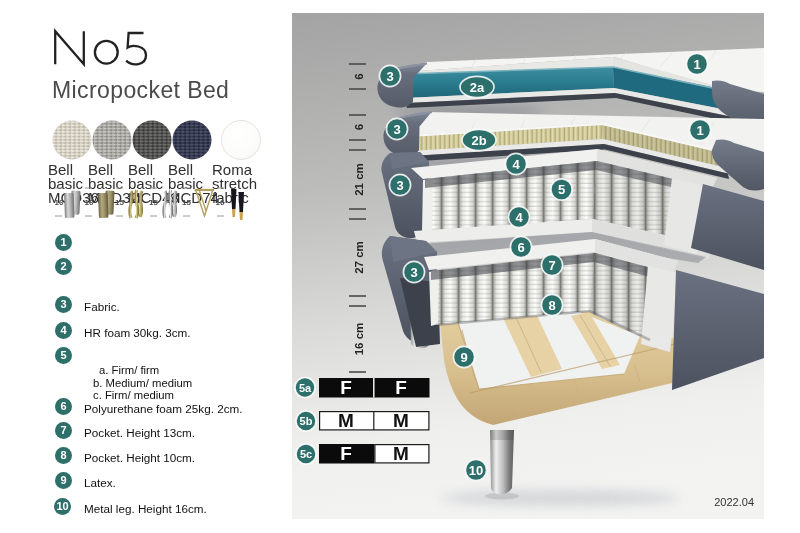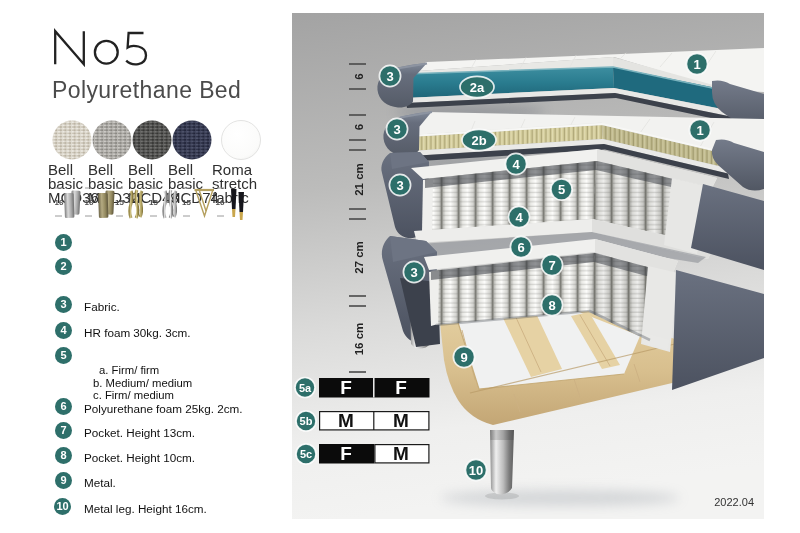--- a/index.html
+++ b/index.html
@@ -16,21 +16,21 @@
 <body>
 <div id="page">
 
   <svg class="abs" style="left:40px;top:20px" width="120" height="55" viewBox="0 0 120 55">
     <g stroke="#222" stroke-width="2.3" fill="none">
       <path d="M15.2,44.2 V11.2 L43.8,44.2 V11.2"></path>
       <circle cx="66.3" cy="32.2" r="11.4"></circle>
       <path d="M103.5,13 H88.6 L87.6,27.5 C92,24.5 106,25.2 106,35.3 C106,45.8 92,46.5 86.2,40.6"></path>
     </g>
   </svg>
-  <div class="abs" style="left:52px;top:77px;font-size:23px;color:#4b4b4b;letter-spacing:0.4px;">Polyurethane Bed</div>
+  <div class="abs" style="left:52px;top:77px;font-size:23px;color:#4b4b4b;letter-spacing:0.4px;">Micropocket Bed</div>
 
   <svg class="abs" style="left:48px;top:115px" width="230" height="50" viewBox="0 0 230 50">
     <defs>
       <pattern id="w1" width="4.6" height="3.2" patternUnits="userSpaceOnUse">
         <rect width="4.6" height="3.2" fill="#cfc9bc"></rect>
         <rect x="0.15" y="0.25" width="2.7" height="1.15" rx="0.55" fill="#f6f4ee"></rect>
         <rect x="2.45" y="1.85" width="2.7" height="1.15" rx="0.55" fill="#b5ad9c"></rect>
         <rect x="3.1" y="0.25" width="1.5" height="1.15" rx="0.55" fill="#e3dfd5"></rect>
         <rect x="-0.5" y="1.85" width="1.5" height="1.15" rx="0.55" fill="#e3dfd5"></rect>
       </pattern>
@@ -174,21 +174,21 @@
     <span class="sub" style="margin-left:15px">a. Firm/ firm</span><br>
     <span class="sub" style="margin-left:9px">b. Medium/ medium</span><br>
     <span class="sub" style="margin-left:9px">c. Firm/ medium</span></div>
   <div class="lc" style="left:55px;top:398px">6</div>
   <div class="li" style="left:84px;top:403px">Polyurethane foam 25kg. 2cm.</div>
   <div class="lc" style="left:55px;top:422px">7</div>
   <div class="li" style="left:84px;top:427px">Pocket. Height 13cm.</div>
   <div class="lc" style="left:55px;top:447px">8</div>
   <div class="li" style="left:84px;top:452px">Pocket. Height 10cm.</div>
   <div class="lc" style="left:55px;top:472px">9</div>
-  <div class="li" style="left:84px;top:477px">Metal.</div>
+  <div class="li" style="left:84px;top:477px">Latex.</div>
   <div class="lc" style="left:54px;top:498px">10</div>
   <div class="li" style="left:84px;top:503px">Metal leg. Height 16cm.</div>
 
   <svg class="abs" style="left:292px;top:13px" width="472" height="506" viewBox="292 13 472 506">
     <defs>
       <linearGradient id="pbg" x1="0" y1="0" x2="0.12" y2="1">
         <stop offset="0" stop-color="#a3a3a3"></stop>
         <stop offset="0.35" stop-color="#bcbcbb"></stop>
         <stop offset="0.62" stop-color="#dadad9"></stop>
         <stop offset="0.85" stop-color="#efefee"></stop>

